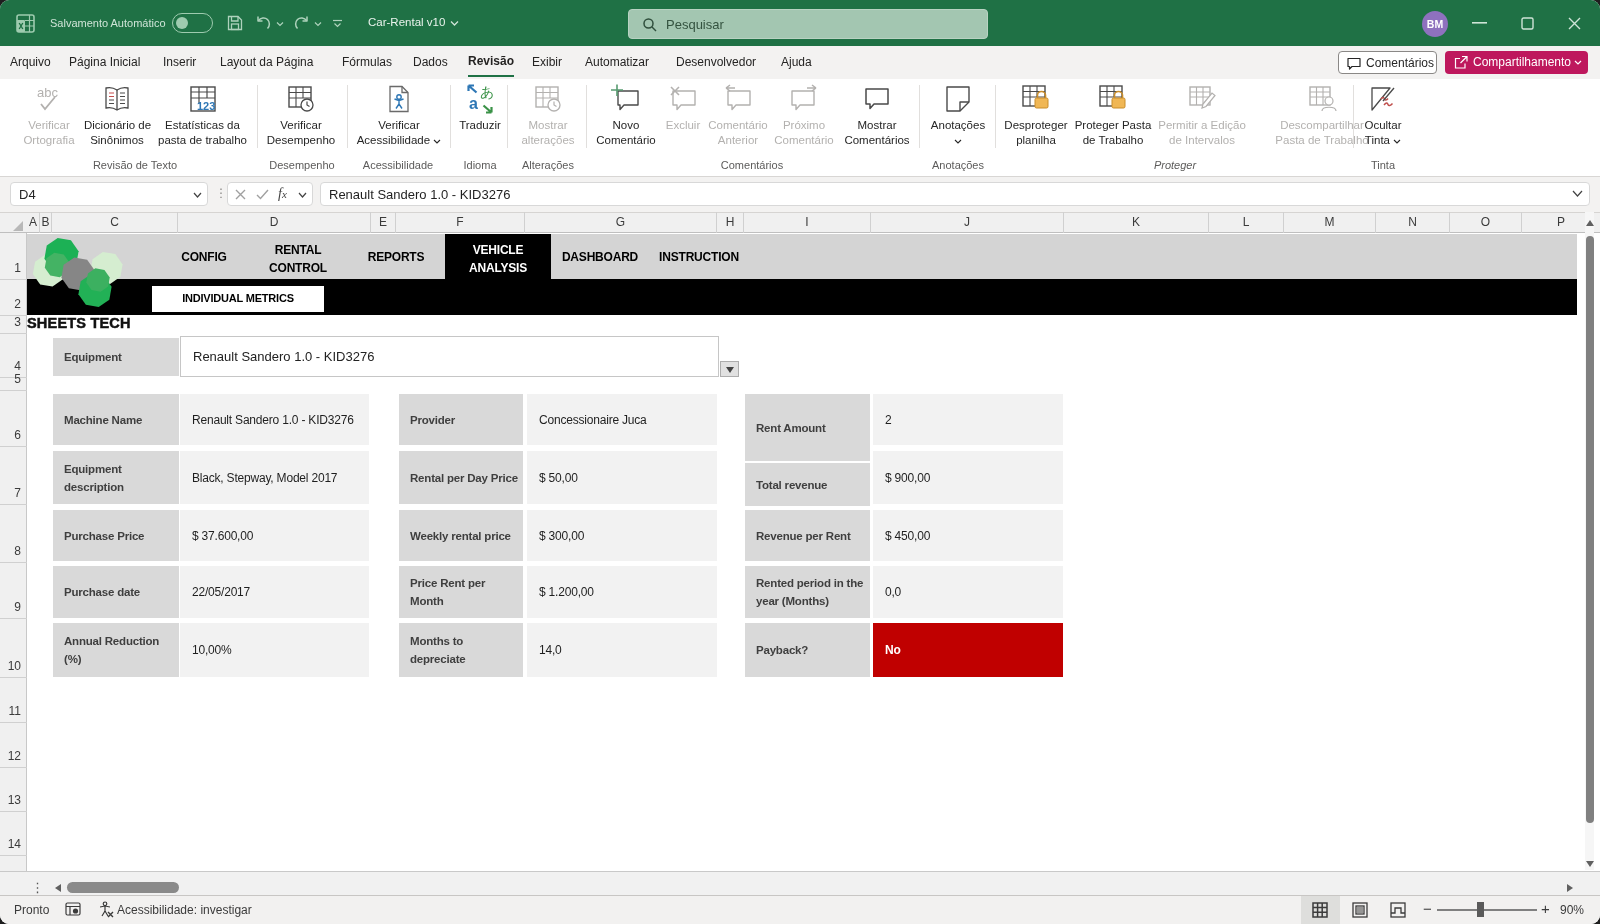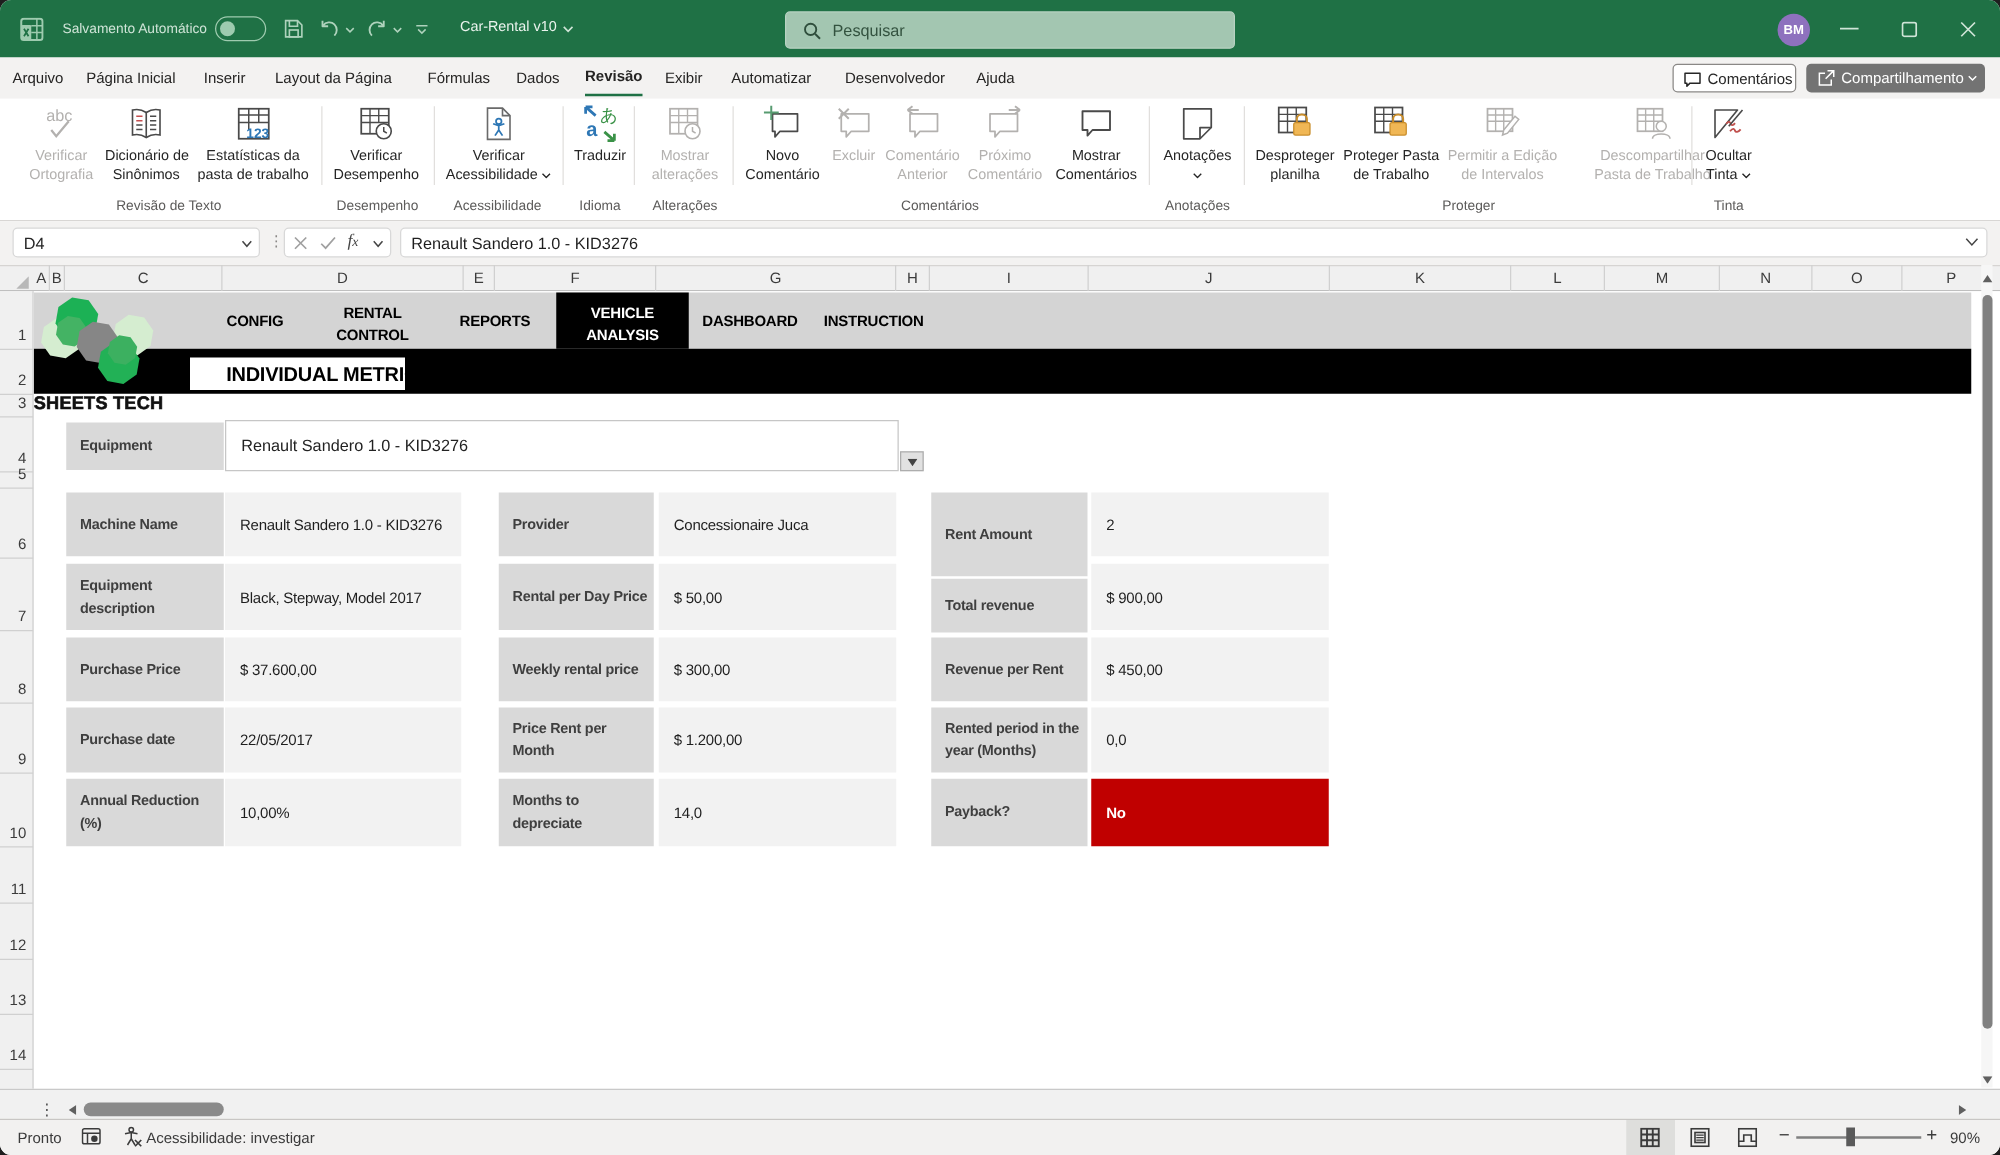--- a/index.html
+++ b/index.html
@@ -112,21 +112,21 @@
     <span class="mi" style="left:532px">Exibir</span>
     <span class="mi" style="left:585px">Automatizar</span>
     <span class="mi" style="left:676px">Desenvolvedor</span>
     <span class="mi" style="left:781px">Ajuda</span>
     <div class="abs" style="left:1338px;top:5px;width:99px;height:23px;background:#fff;border:1px solid #8a8886;border-radius:4px;">
       <svg class="abs" style="left:8px;top:5px" width="14" height="13" viewBox="0 0 14 13" fill="none" stroke="#262626" stroke-width="1.2">
         <path d="M1 1.5 H13 V9.5 H5 L2.5 12 V9.5 H1 Z" stroke-linejoin="round"></path>
       </svg>
       <span class="abs" style="left:27px;top:4px;font-size:12px;color:#262626;">Comentários</span>
     </div>
-    <div class="abs" style="left:1445px;top:5px;width:143px;height:23px;background:#737373;border-radius:4px;">
+    <div class="abs" style="left:1445px;top:5px;width:143px;height:23px;background:#be185d;border-radius:4px;">
       <svg class="abs" style="left:8px;top:4px" width="16" height="15" viewBox="0 0 16 15" fill="none" stroke="#fff" stroke-width="1.2">
         <path d="M7 3.5 H2.5 V13 H12 V8.5"></path>
         <path d="M9 1.5 H14 V6.5 M14 1.5 L7.5 8"></path>
       </svg>
       <span class="abs" style="left:28px;top:4px;font-size:12px;color:#fff;">Compartilhamento</span>
       <svg class="abs" style="left:129px;top:9px" width="8" height="6" viewBox="0 0 8 6" fill="none" stroke="#fff" stroke-width="1.2">
           <path d="M1 1 L4 4 L7 1"></path>
         </svg>
     </div>
   </div>
@@ -290,21 +290,21 @@
             <path d="M1 1 L4 4 L7 1"></path>
           </svg></span>
     </div>
     <div class="rgrp" style="left:75px;width:120px;">Revisão de Texto</div>
     <div class="rgrp" style="left:242px;width:120px;">Desempenho</div>
     <div class="rgrp" style="left:338px;width:120px;">Acessibilidade</div>
     <div class="rgrp" style="left:420px;width:120px;">Idioma</div>
     <div class="rgrp" style="left:488px;width:120px;">Alterações</div>
     <div class="rgrp" style="left:692px;width:120px;">Comentários</div>
     <div class="rgrp" style="left:898px;width:120px;">Anotações</div>
-    <div class="rgrp" style="left:1115px;width:120px;">Proteger</div>
+    <div class="rgrp" style="left:1115px;width:120px;font-style:italic;">Proteger</div>
     <div class="rgrp" style="left:1323px;width:120px;">Tinta</div>
     <svg class="abs" style="left:1570px;top:155px" width="12" height="8" viewBox="0 0 12 8" fill="none" stroke="#444" stroke-width="1.3">
         <path d="M1 1 L6 6.5 L11 1"></path>
       </svg>
   </div>
 
   <div id="fbar">
     <div class="fbox" style="left:10px;top:5px;width:198px;height:24px;">
       <span class="abs" style="left:8px;top:4px;font-size:13px;color:#262626;">D4</span>
       <svg class="abs" style="left:182px;top:9px" width="9" height="7" viewBox="0 0 9 7" fill="none" stroke="#444" stroke-width="1.2">
@@ -393,21 +393,21 @@
     <div class="abs" style="left:0;top:1px;width:1550px;height:45px;background:#d4d4d4;"></div>
     <div class="abs" style="left:0;top:46px;width:1550px;height:36px;background:#000;"></div>
     <div class="abs" style="left:418px;top:1px;width:106px;height:45px;background:#000;"></div>
     <div class="tabtxt" style="left:127px;top:17px;width:100px;">CONFIG</div>
     <div class="tabtxt" style="left:221px;top:8px;width:100px;line-height:18px;">RENTAL<br>CONTROL</div>
     <div class="tabtxt" style="left:319px;top:17px;width:100px;">REPORTS</div>
     <div class="tabtxt" style="left:421px;top:8px;width:100px;line-height:18px;color:#fff;">VEHICLE<br>ANALYSIS</div>
     <div class="tabtxt" style="left:523px;top:17px;width:100px;">DASHBOARD</div>
     <div class="tabtxt" style="left:622px;top:17px;width:100px;">INSTRUCTION</div>
     <div class="abs" style="left:125px;top:53px;width:172px;height:26px;background:#fff;"></div>
-    <div class="tabtxt" style="left:125px;top:59px;width:172px;font-size:16px;margin-left:25px;">INDIVIDUAL METRICS</div>
+    <div class="tabtxt" style="left:125px;top:59px;width:172px;font-size:11px;">INDIVIDUAL METRICS</div>
 
     <svg class="abs" style="left:5px;top:3px" width="100" height="78" viewBox="0 0 100 78">
       <g transform="translate(17.0,34.5) rotate(10)">
           <polygon points="15.24,6.31 6.31,15.24 -6.31,15.24 -15.24,6.31 -15.24,-6.31 -6.31,-15.24 6.31,-15.24 15.24,-6.31" fill="#d5edd0"></polygon>
         </g>
       <g transform="translate(29.5,19.0) rotate(10)">
           <polygon points="16.17,6.70 6.70,16.17 -6.70,16.17 -16.17,6.70 -16.17,-6.70 -6.70,-16.17 6.70,-16.17 16.17,-6.70" fill="#1cb155"></polygon>
         </g>
       <g transform="translate(25.0,29.0) rotate(10)">
           <polygon points="11.55,4.78 4.78,11.55 -4.78,11.55 -11.55,4.78 -11.55,-4.78 -4.78,-11.55 4.78,-11.55 11.55,-4.78" fill="#44b364"></polygon>

